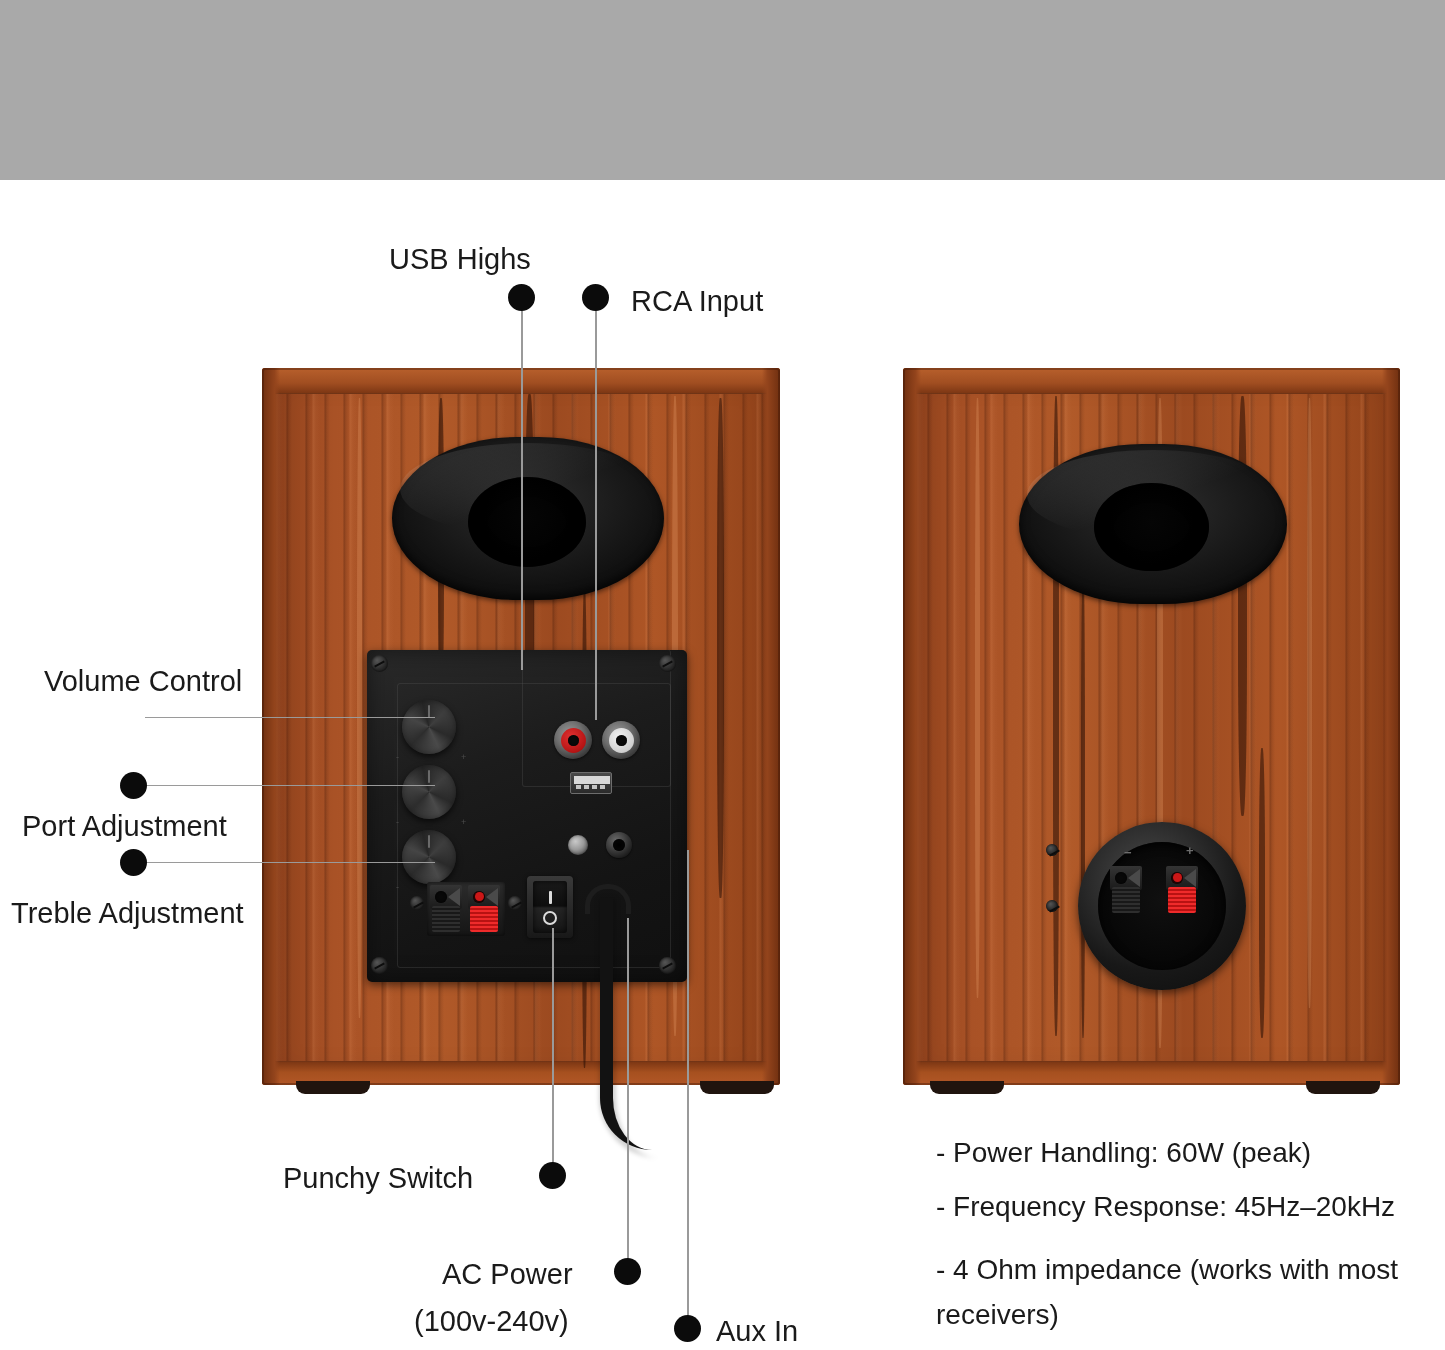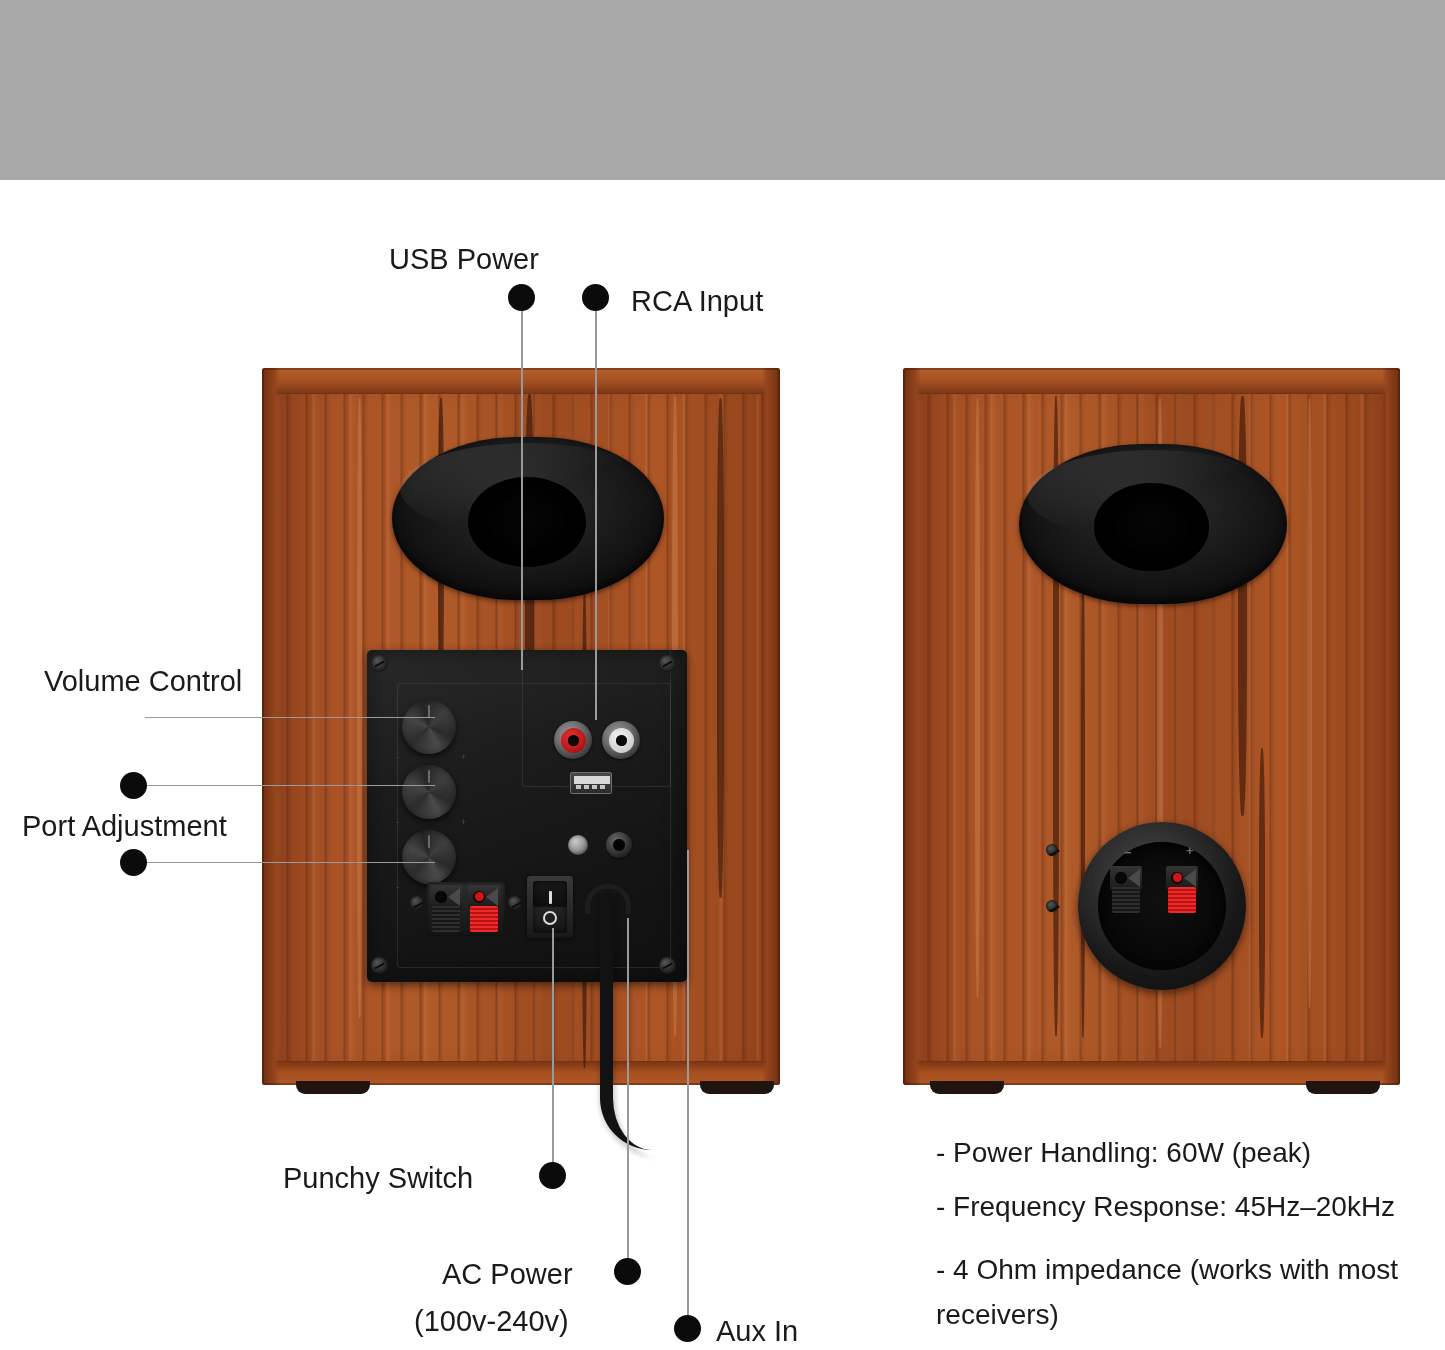--- a/index.html
+++ b/index.html
@@ -453,24 +453,25 @@
   <div class="lead lead-v" style="left:687px; top:850px; height:473px;"></div>
 
   <div class="dot" style="left:508px; top:284px; width:27px; height:27px;"></div>
   <div class="dot" style="left:582px; top:284px; width:27px; height:27px;"></div>
   <div class="dot" style="left:120px; top:772px; width:27px; height:27px;"></div>
   <div class="dot" style="left:120px; top:849px; width:27px; height:27px;"></div>
   <div class="dot" style="left:539px; top:1162px; width:27px; height:27px;"></div>
   <div class="dot" style="left:614px; top:1258px; width:27px; height:27px;"></div>
   <div class="dot" style="left:674px; top:1315px; width:27px; height:27px;"></div>
 
-  <div class="callout" style="left:389px; top:241px;">USB Power</div>
+  <div class="callout" style="left:389px; top:241px;">USB Highs</div>
   <div class="callout" style="left:631px; top:283px;">RCA Input</div>
   <div class="callout" style="left:44px; top:663px;">Volume Control</div>
   <div class="callout" style="left:22px; top:808px;">Port Adjustment</div>
+  <div class="callout" style="left:11px; top:895px;">Treble Adjustment</div>
   <div class="callout" style="left:283px; top:1160px;">Punchy Switch</div>
   <div class="callout" style="left:442px; top:1256px;">AC Power</div>
   <div class="callout" style="left:414px; top:1303px;">(100v-240v)</div>
   <div class="callout" style="left:716px; top:1313px;">Aux In</div>
 
   <div class="spec-list" style="left:936px; top:1139px;">
     <div class="spec-line">- Power Handling: 60W (peak)</div>
     <div class="spec-line">- Frequency Response: 45Hz–20kHz</div>
     <div class="spec-line wrap">- 4 Ohm impedance (works with most receivers)</div>
   </div>

